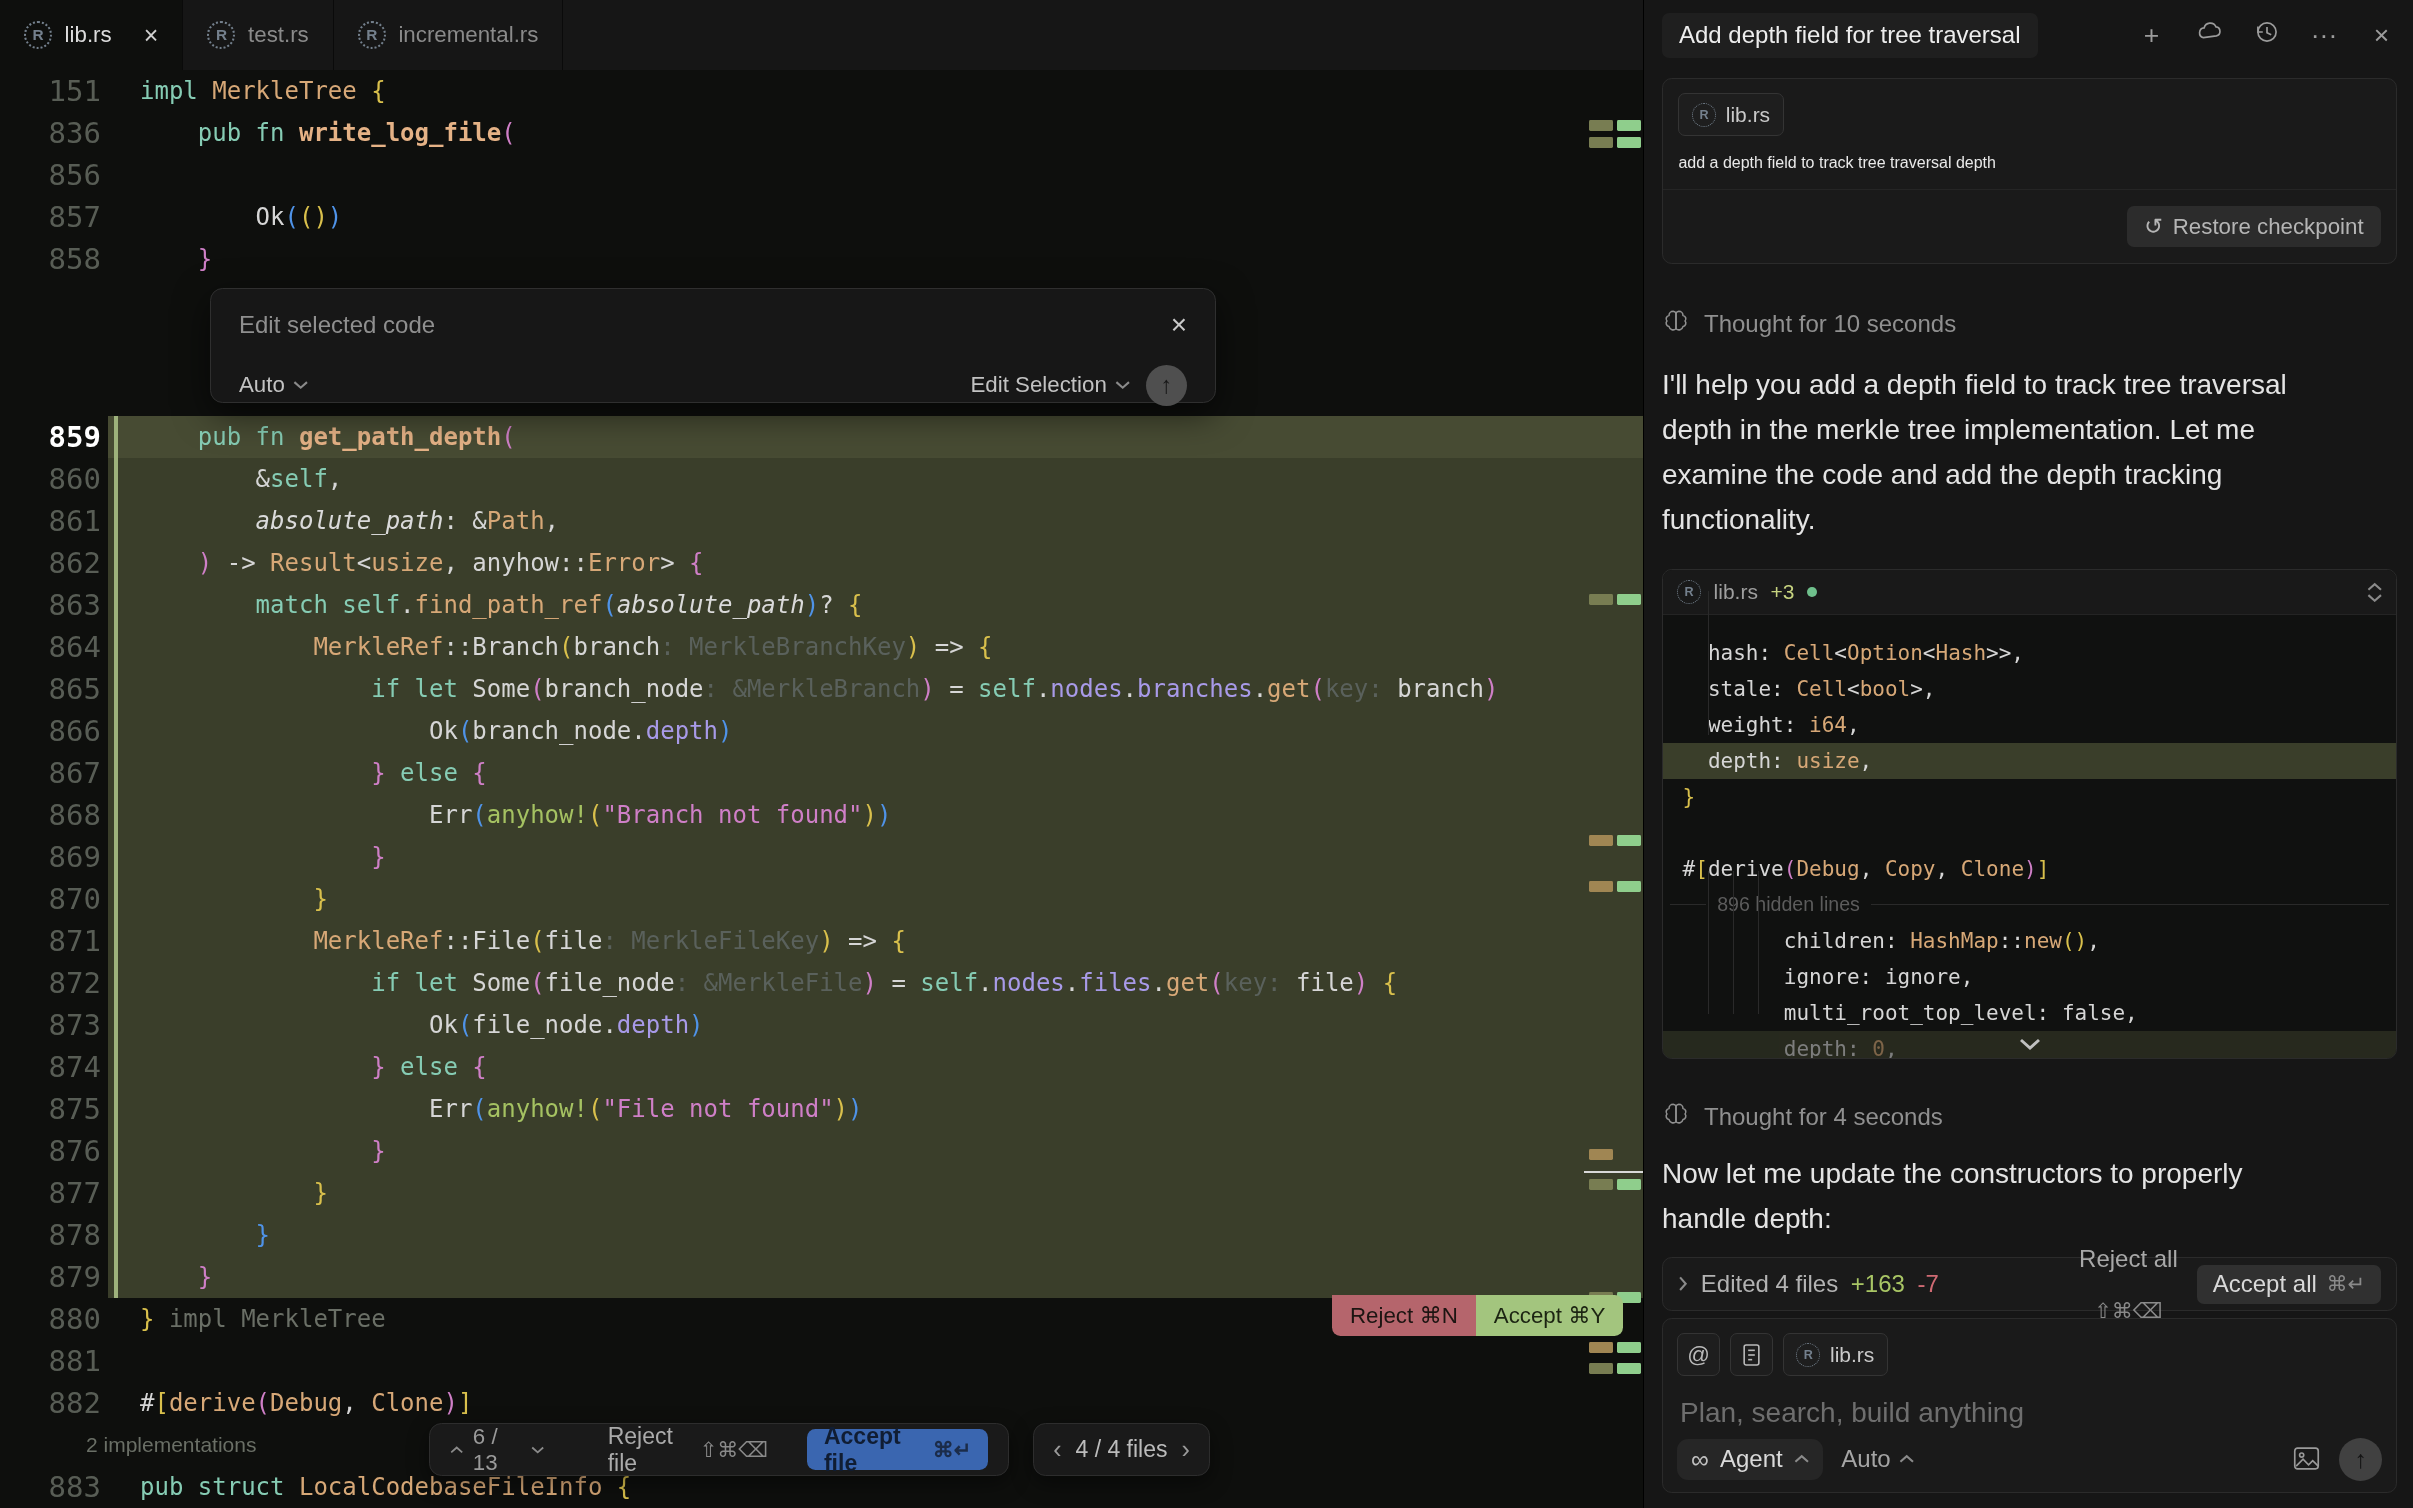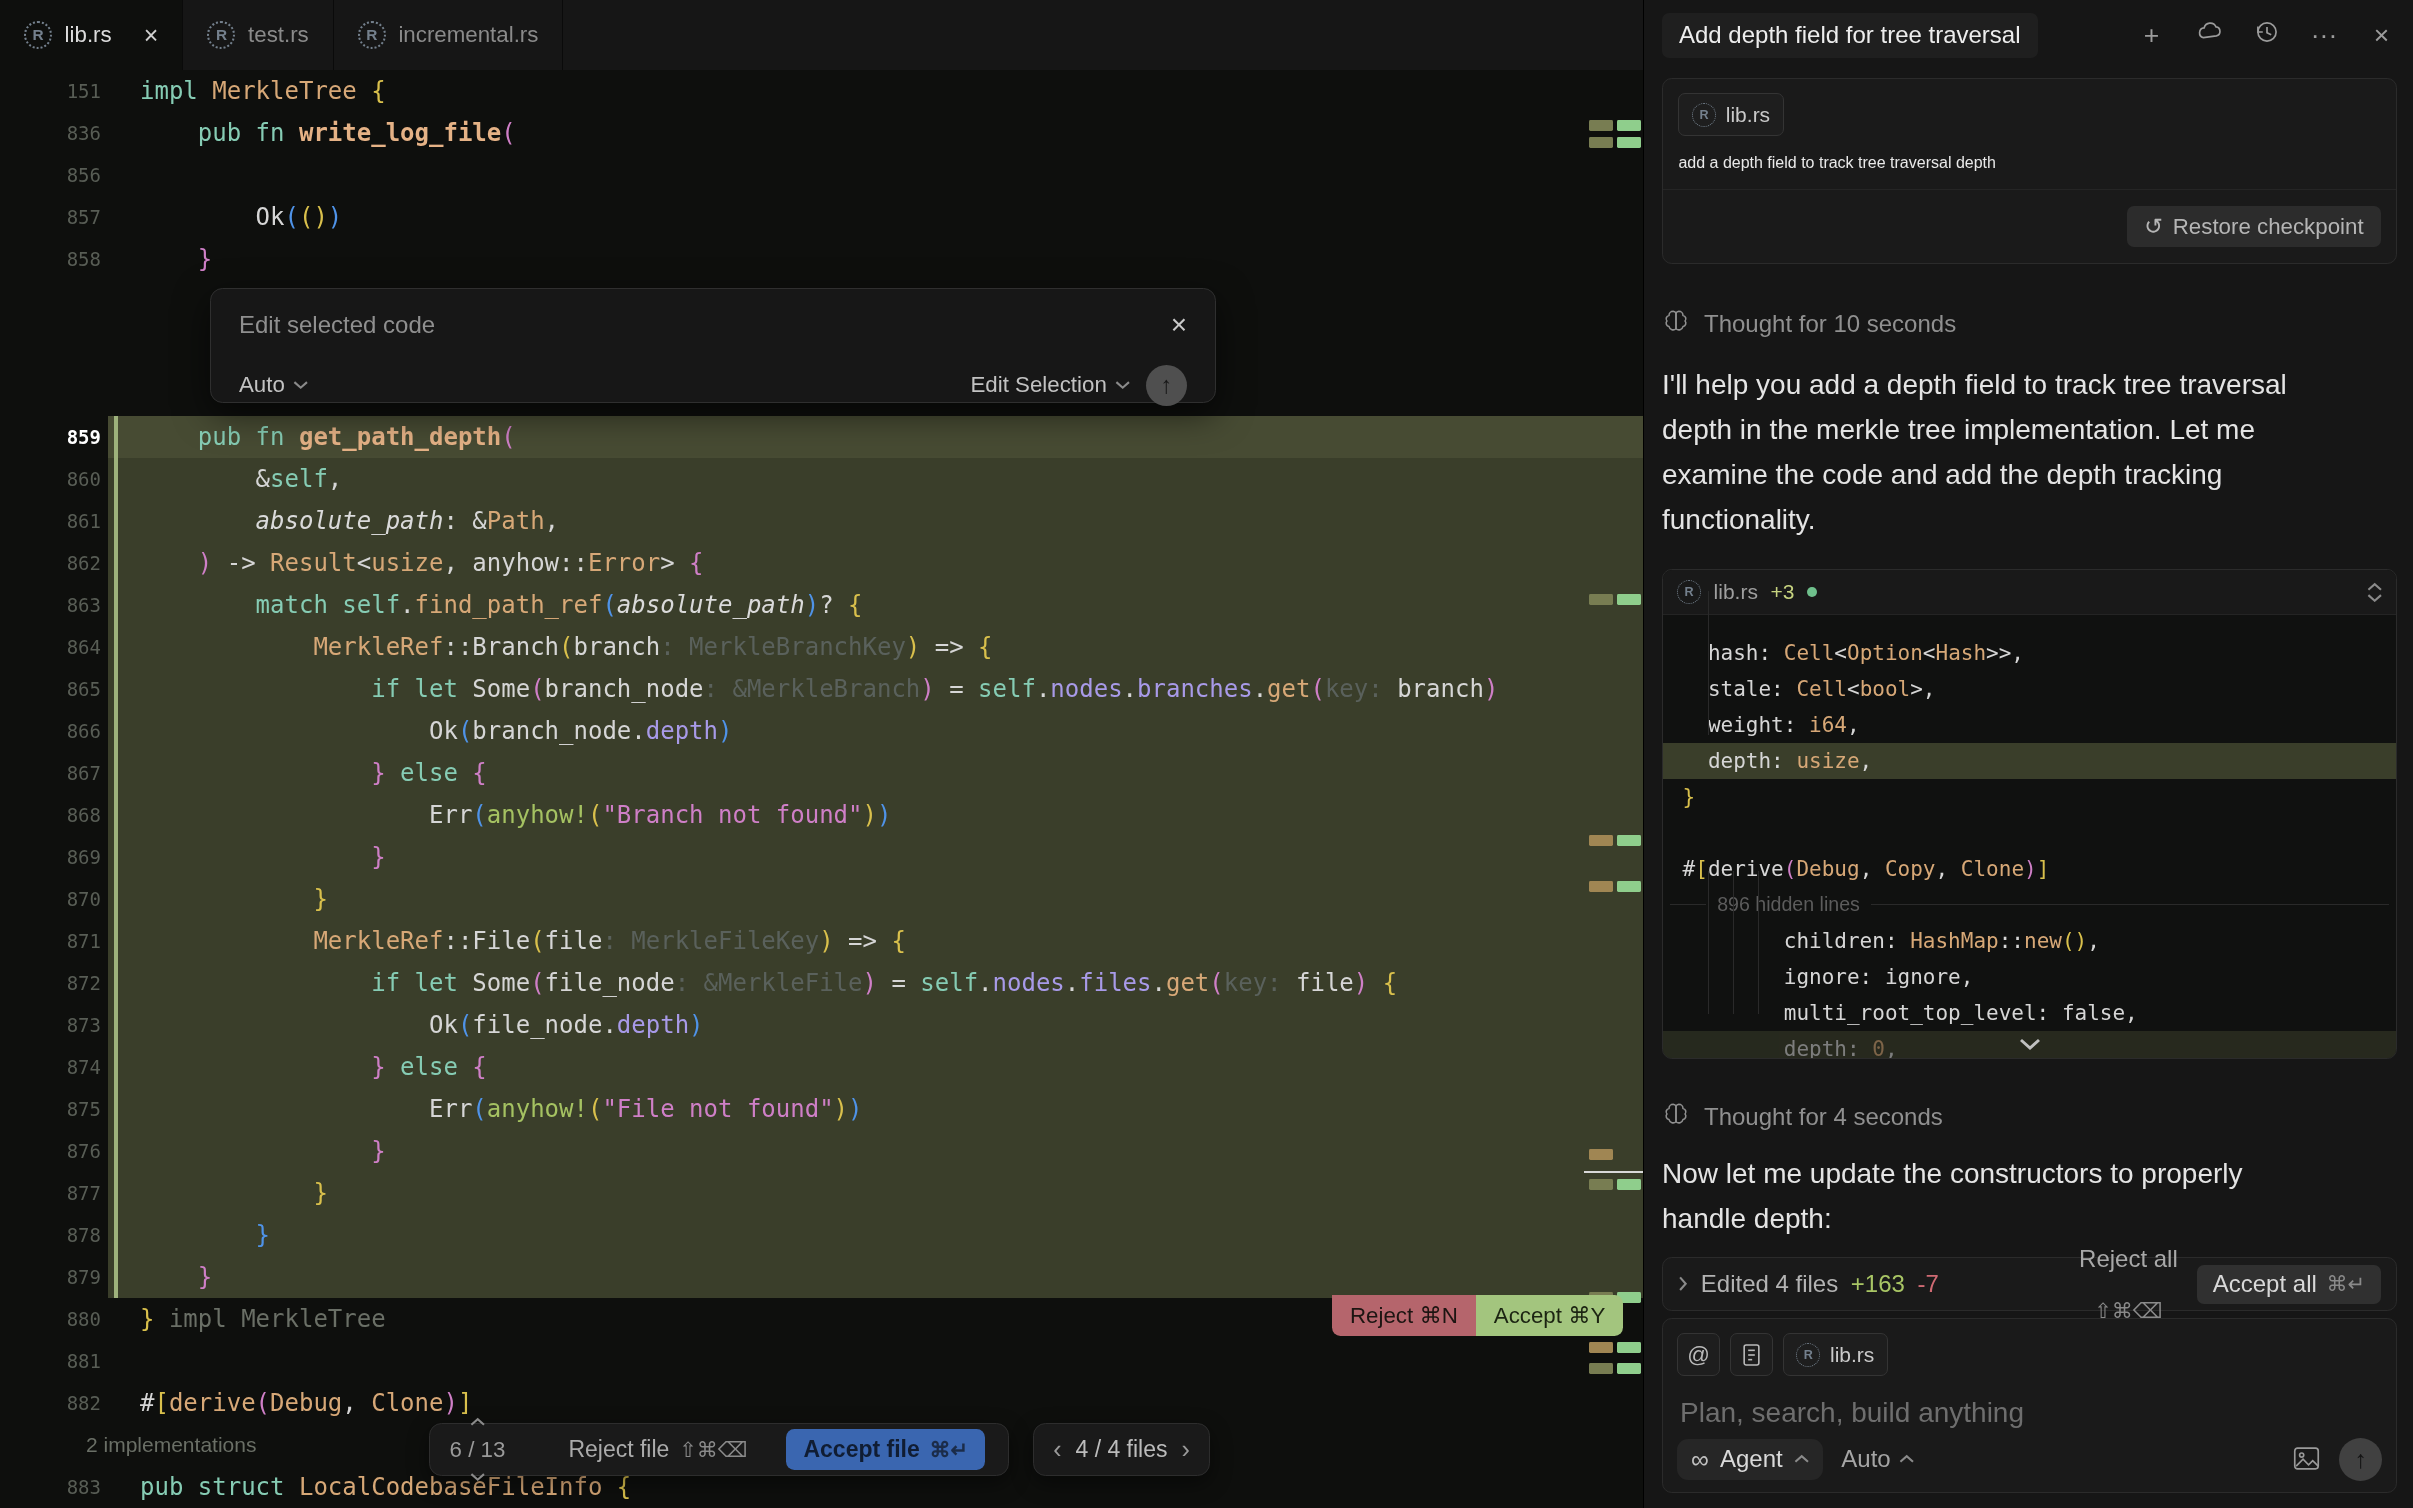--- a/index.html
+++ b/index.html
@@ -15,21 +15,21 @@
   .tab .close { margin-left:19.6px; color:#d0d0d0; font-size:25px; }
   .rust-icon { width:28px; height:28px; border:2.1px dotted #74808d; border-radius:50%;
     display:inline-flex; align-items:center; justify-content:center; color:#74808d;
     font-size:15.4px; font-weight:bold; flex:none; }
   .rust-icon.sm { width:24px; height:24px; font-size:12.6px; border-width:1.7px; }
 
   
   #editor { position:absolute; left:0; top:70px; width:1643px; height:1439px; background:#0e0f0d;
     font-family:"DejaVu Sans Mono", monospace; font-size:24px; }
   .ln { display:flex; height:42px; line-height:42px; white-space:pre; }
-  .ln .g { width:108px; flex:none; text-align:right; color:#585d55; font-size:19px; padding-right:7px;}
+  .ln .g { width:108px; flex:none; text-align:right; color:#585d55; font-size:29px; padding-right:7px;}
   .ln .bar { width:18px; flex:none; position:relative; }
   .ln .code { flex:1; padding-left:14px; overflow:hidden; }
   .ln.hl .bar { background:#3a3e2a; }
   .ln.hl .bar::before { content:""; position:absolute; left:5.6px; top:0; bottom:0; width:4.9px; background:#9eb27c; }
   .ln.hl .code { background:#3a3e2a; }
   .ln.cur .code, .ln.cur .bar { background:#474b33; }
   .ln.cur .g { color:#ffffff; font-weight:bold; }
   .gap-row { height:136px; }
   .sub-row { height:42px; line-height:42px; padding-left:86px; color:#6a6f66; font-size:21px;
              font-family:"Liberation Sans", sans-serif; }
@@ -63,21 +63,21 @@
   .chev { width:15.4px; height:9.8px; }
   .chev polyline { fill:none; stroke:#8a8a8a; stroke-width:3; }
   #edit-dialog .right2 { display:flex; align-items:center; gap:15.4px; }
   .up-circle { width:41px; height:41px; border-radius:50%; background:#4f4f4f; color:#161616;
     display:flex; align-items:center; justify-content:center; font-size:24px; font-weight:bold; }
 
   
   .float-pill { position:absolute; top:1423px; height:53px; background:#1a1a1a; border:1.4px solid #2d2d2d;
     border-radius:12.6px; display:flex; align-items:center; box-shadow:0 7px 21px rgba(0,0,0,.45); }
   #review-bar { left:429px; width:580px; padding:0 19.6px; gap:21px; }
-  #review-bar .nav { display:flex; align-items:center; gap:9.8px; color:#9a9a9a; font-size:22.3px;flex-direction:column; }
+  #review-bar .nav { display:flex; align-items:center; gap:9.8px; color:#9a9a9a; font-size:22.3px; }
   #review-bar .rej { color:#ababab; font-size:23px; margin-left:42px; display:flex; gap:9.8px; align-items:center;}
   .keys { color:#8a8a8a; font-size:21px; }
   #accept-file-btn { margin-left:18px; background:#3a66b0; border-radius:8.4px; height:41px; display:flex;
     align-items:center; padding:0 17px; color:#101d33; font-size:23px; font-weight:bold; gap:9.8px; }
   #accept-file-btn .keys { color:#1b2c49; }
   #files-nav { left:1033px; width:177px; justify-content:center; gap:14px; color:#bcbcbc; font-size:23px; }
   #files-nav .arr { color:#9a9a9a; font-size:25px; }
 
   
   #panel { position:absolute; left:1643px; top:0; width:771px; height:1508px; background:#161616;

